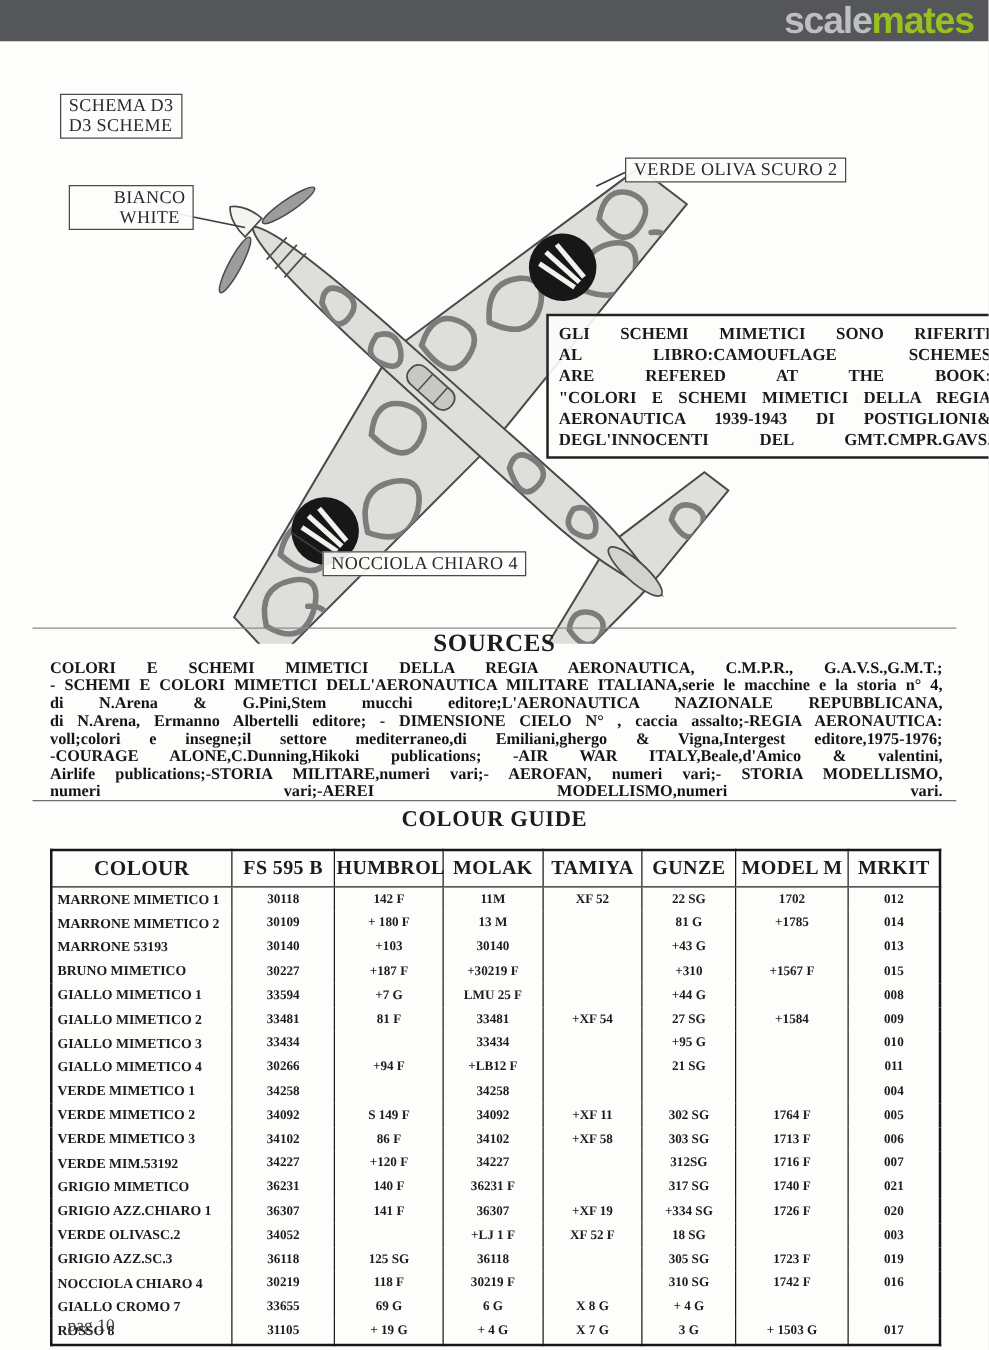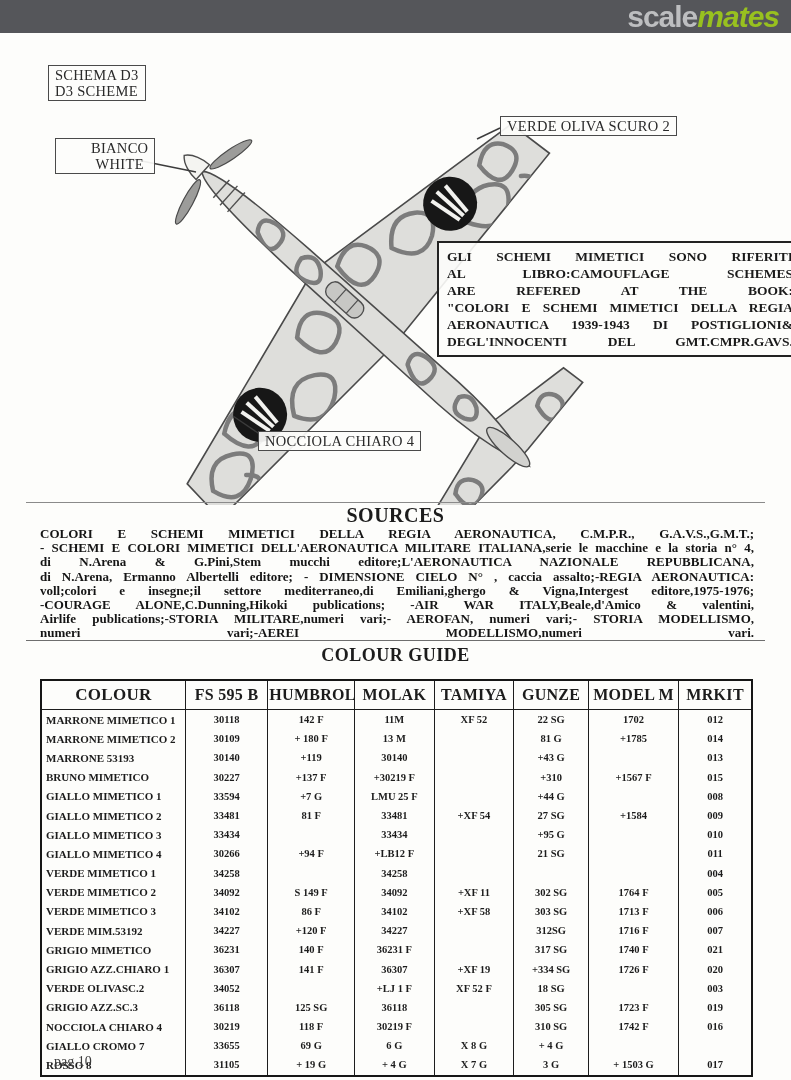--- a/index.html
+++ b/index.html
@@ -3,23 +3,23 @@
 <meta charset="utf-8">
 <style>
   html,body{margin:0;padding:0;background:#e9e9e9;}
   #page{position:relative;width:791px;height:1080px;background:#fdfdfb;overflow:hidden;
         font-family:"Liberation Serif", serif;color:#1c1c1c;margin:0 auto;}
   
   #brandbar{position:absolute;left:0;top:0;width:791px;height:33px;background:#55565a;
             display:flex;align-items:center;justify-content:flex-end;padding-right:12px;box-sizing:border-box;}
   #brandbar .brand{font-family:"Liberation Sans", sans-serif;font-weight:bold;font-size:30px;letter-spacing:-1px;line-height:30px;}
   .brand-scale{color:#bdbec0;}
-  .brand-mates{color:#98c11f;font-style:italic;}
-  
-  #illu{position:absolute;left:0;top:45px;width:791px;height:460px;}
+  .brand-mates{color:#98c11f;}
+  
+  #illu{position:absolute;left:0;top:55px;width:791px;height:460px;}
   #illu svg{position:absolute;left:0;top:0;}
   .labelbox{position:absolute;border:1px solid #4a4a4a;background:rgba(253,253,251,.92);
             padding:1px 6px;font-size:14.5px;line-height:16px;letter-spacing:.3px;white-space:nowrap;color:#2a2a2a;}
   .labelbox.center{text-align:center;}
   #note-box{position:absolute;left:437px;top:196px;width:346px;border:2px solid #222;
             padding:5px 8px;font-weight:bold;font-size:13.5px;line-height:17px;color:#1a1a1a;background:rgba(253,253,251,.9);}
   .jline{text-align:justify;text-align-last:justify;}
   
   .ruleline{position:absolute;left:26px;width:739px;border-top:1.5px solid #8a8a8a;height:0;}
   #sources-title{position:absolute;left:0;top:504px;width:791px;text-align:center;
@@ -205,31 +205,31 @@
           <td>+ 180 F</td>
           <td>13 M</td>
           <td></td>
           <td>81 G</td>
           <td>+1785</td>
           <td>014</td>
         </tr>
         <tr>
           <td>MARRONE 53193</td>
           <td>30140</td>
-          <td>+119</td>
+          <td>+103</td>
           <td>30140</td>
           <td></td>
           <td>+43 G</td>
           <td></td>
           <td>013</td>
         </tr>
         <tr>
           <td>BRUNO MIMETICO</td>
           <td>30227</td>
-          <td>+137 F</td>
+          <td>+187 F</td>
           <td>+30219 F</td>
           <td></td>
           <td>+310</td>
           <td>+1567 F</td>
           <td>015</td>
         </tr>
         <tr>
           <td>GIALLO MIMETICO 1</td>
           <td>33594</td>
           <td>+7 G</td>

